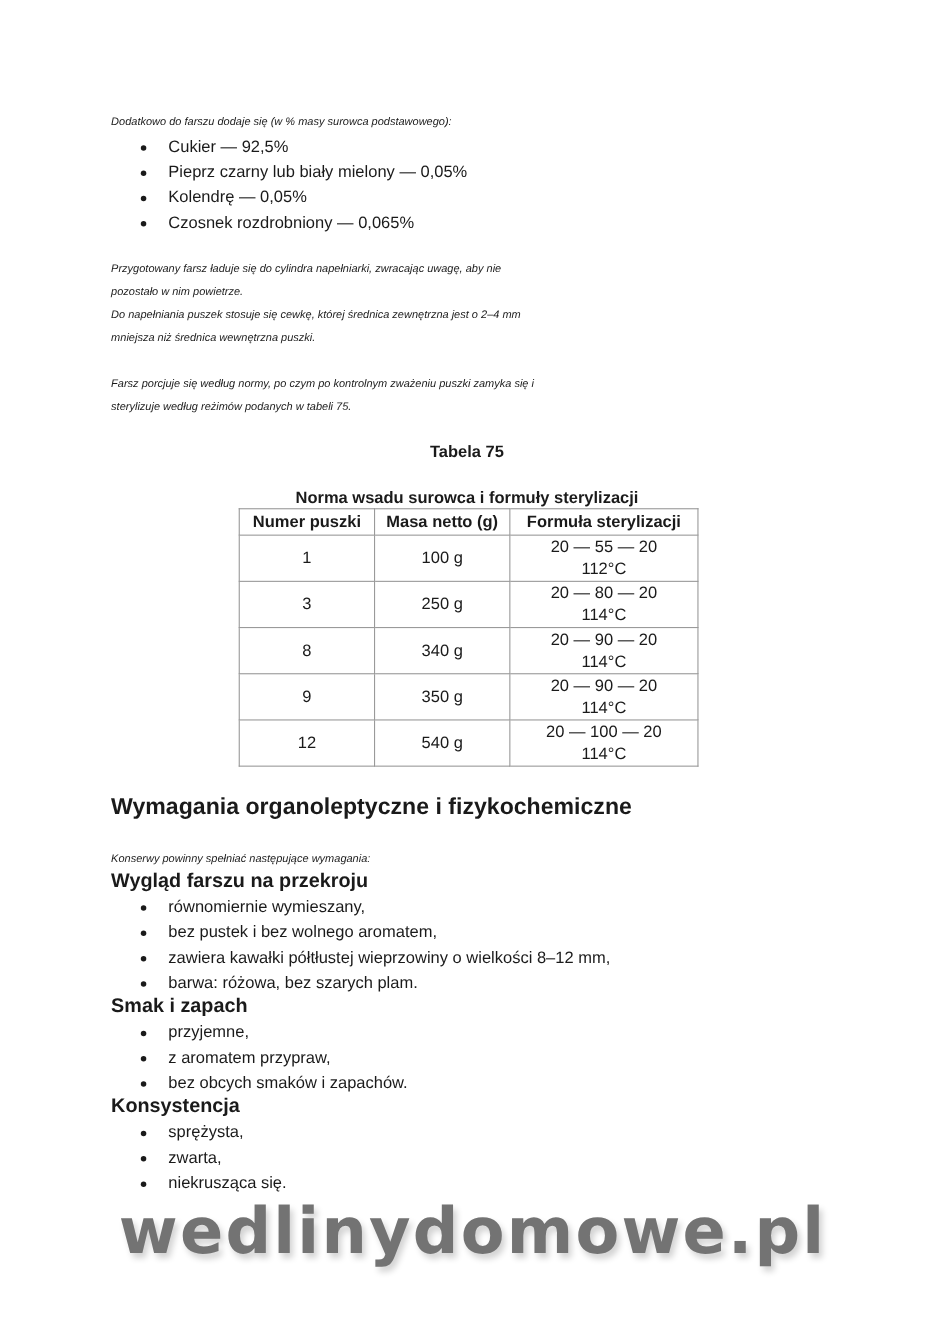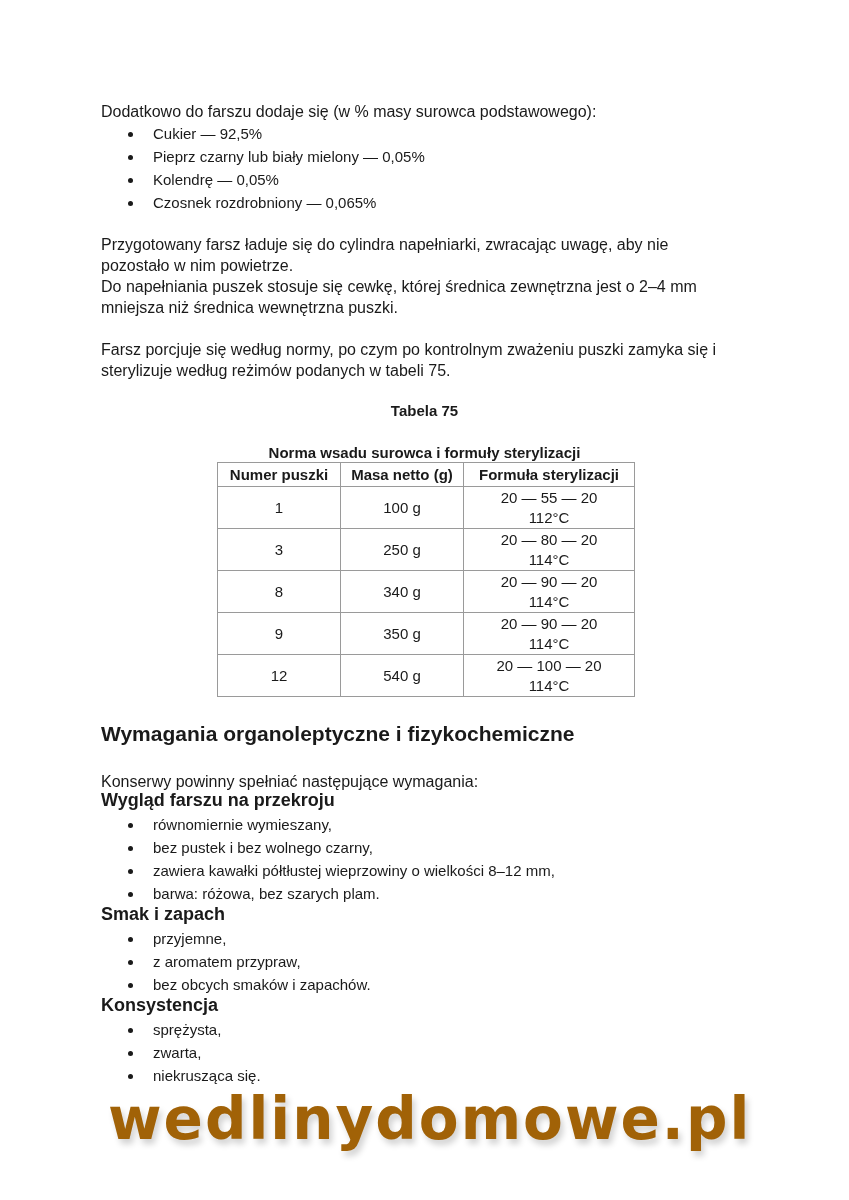--- a/index.html
+++ b/index.html
@@ -2,21 +2,21 @@
 <html><head>
 <meta charset="utf-8">
 <style>
   html, body { margin: 0; padding: 0; background: #ffffff; }
   body {
     width: 849px; height: 1200px; position: relative; overflow: hidden;
     font-family: "Liberation Sans", "DejaVu Sans", sans-serif;
     color: #1a1a1a;
   }
   .page { position: absolute; left: 0; top: 0; width: 849px; height: 1200px; }
-  .p { position: absolute; left: 101px; font-size: 16px; line-height: 21px; margin: 0; }
+  .p { position: absolute; left: 101px; font-size: 10px; line-height: 21px; margin: 0; font-style: italic; }
   ul.bul { position: absolute; left: 101px; margin: 0; padding: 0; list-style: none; }
   ul.bul li { position: relative; font-size: 15px; line-height: 23px; padding-left: 52px; }
   ul.bul li::before {
     content: ""; position: absolute; left: 27px; top: 10px;
     width: 5px; height: 5px; border-radius: 50%; background: #1a1a1a;
   }
   .caption { position: absolute; left: 0; width: 849px; text-align: center; font-weight: bold; font-size: 15px; line-height: 22px; }
   table.t {
     position: absolute; left: 217px; top: 462px; border-collapse: collapse;
     font-size: 15px;
@@ -28,21 +28,21 @@
   table.t td { height: 41px; line-height: 20px; }
   table.t tr.rule-dark td { border-top: 1px solid #555; }
   .col1 { width: 110px; }
   .col2 { width: 110px; }
   .col3 { width: 158px; }
   .h2 { position: absolute; left: 101px; font-size: 21px; font-weight: bold; margin: 0; }
   .h3 { position: absolute; left: 101px; font-size: 18px; font-weight: bold; margin: 0; }
   .watermark {
     position: absolute; left: 108px; top: 1085px; width: 640px;
     font-family: "DejaVu Sans", sans-serif; font-weight: bold; font-size: 58px;
-    letter-spacing: 2px; color: #a16207;
+    letter-spacing: 2px; color: #737373;
     text-shadow: 3px 5px 6px rgba(0,0,0,0.18);
   }
 </style>
 </head>
 <body>
 
 <div class="page">
 
   <p class="p" style="top:101px;">Dodatkowo do farszu dodaje się (w % masy surowca podstawowego):</p>
   <ul class="bul" style="top:122px;">
@@ -99,21 +99,21 @@
     </tbody>
   </table>
 
   <h2 class="h2" style="top:722px;">Wymagania organoleptyczne i fizykochemiczne</h2>
 
   <p class="p" style="top:771px;">Konserwy powinny spełniać następujące wymagania:</p>
 
   <h3 class="h3" style="top:790px;">Wygląd farszu na przekroju</h3>
   <ul class="bul" style="top:813px;">
     <li>równomiernie wymieszany,</li>
-    <li>bez pustek i bez wolnego czarny,</li>
+    <li>bez pustek i bez wolnego aromatem,</li>
     <li>zawiera kawałki półtłustej wieprzowiny o wielkości 8–12 mm,</li>
     <li>barwa: różowa, bez szarych plam.</li>
   </ul>
 
   <h3 class="h3" style="top:904px;">Smak i zapach</h3>
   <ul class="bul" style="top:927px;">
     <li>przyjemne,</li>
     <li>z aromatem przypraw,</li>
     <li>bez obcych smaków i zapachów.</li>
   </ul>

